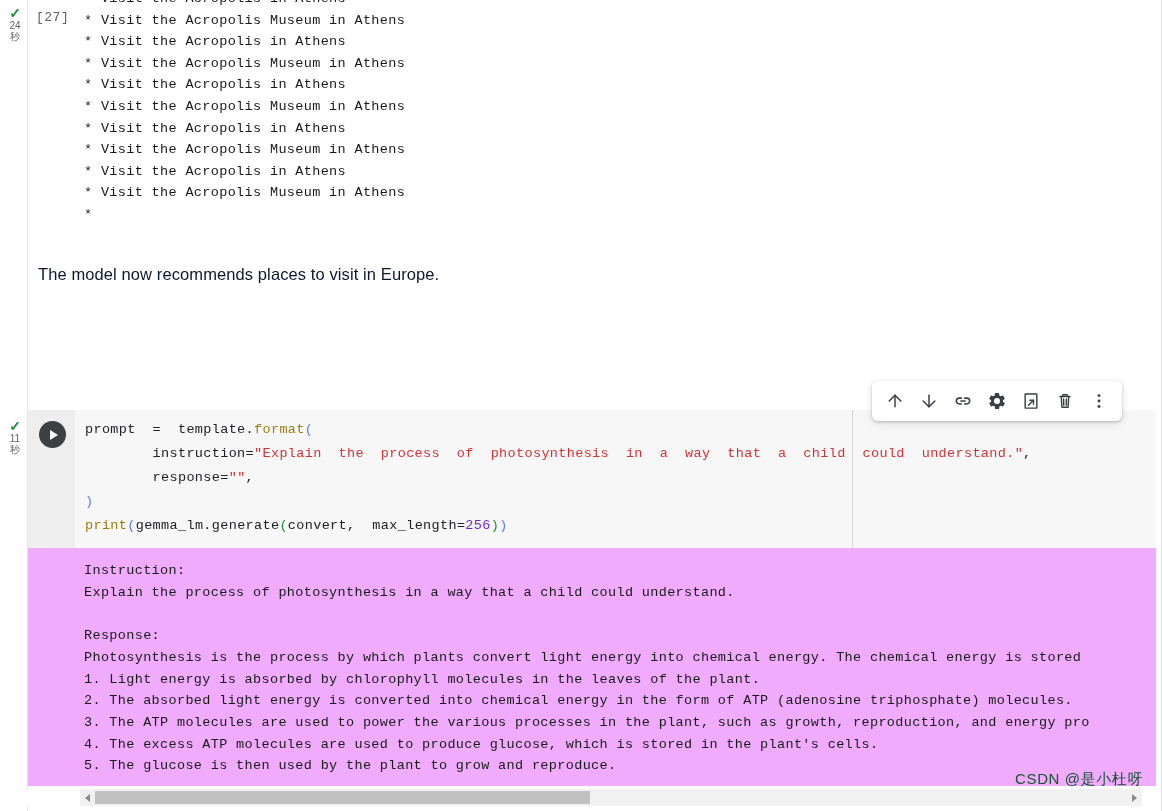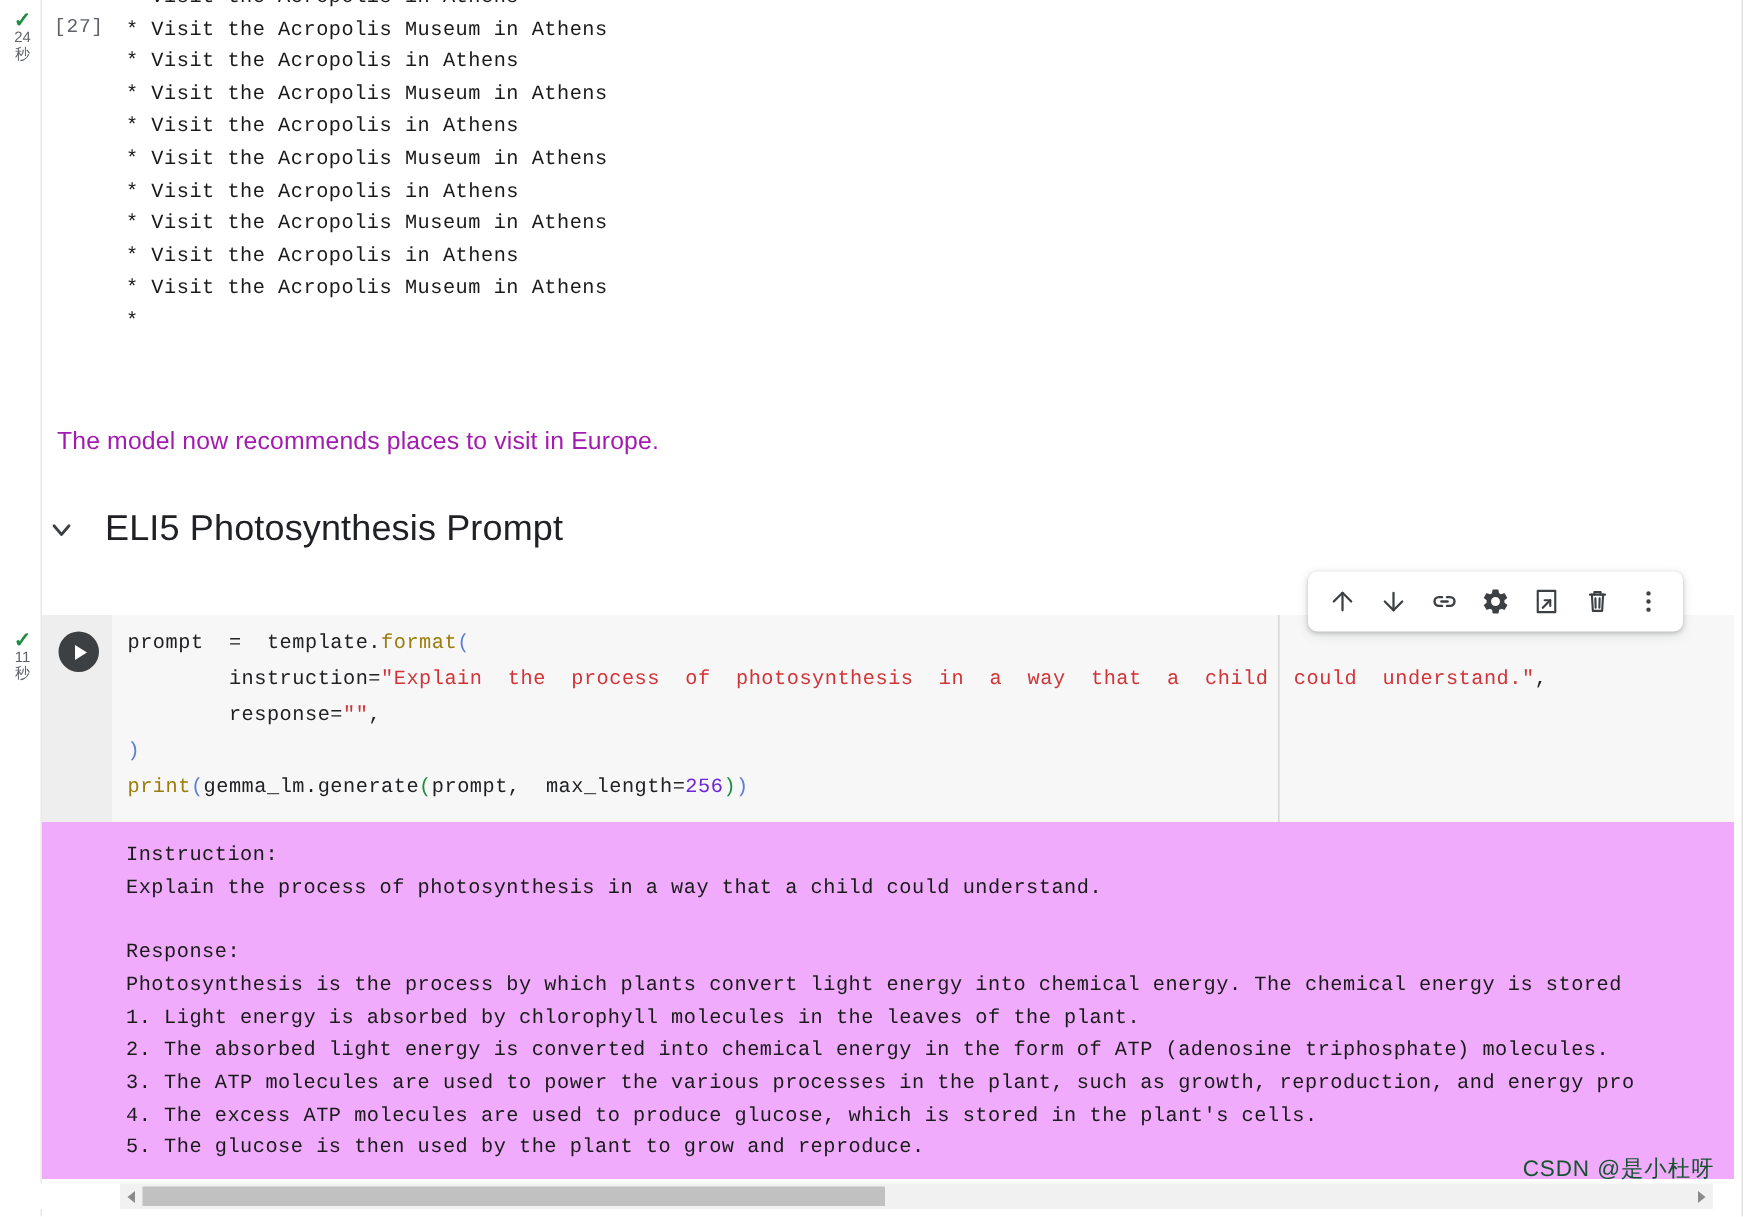--- a/index.html
+++ b/index.html
@@ -81,23 +81,22 @@
     white-space: pre;
     letter-spacing: 0.35px;
   }
 
   
   .md-paragraph {
     position: absolute;
     left: 38px; top: 265px;
     font-family: "Liberation Sans", sans-serif;
     font-size: 16.5px;
-    color: #a21caf;
+    color: #0f172a;
     letter-spacing: 0.1px;
-    margin-top: 20px;
   }
 
   
   .section-head {
     position: absolute;
     left: 28px; top: 332px;
     display: flex;
     align-items: center;
     height: 42px;
   }
@@ -300,47 +299,39 @@
 * Visit the Acropolis Museum in Athens
 * Visit the Acropolis in Athens
 * Visit the Acropolis Museum in Athens
 * Visit the Acropolis in Athens
 * Visit the Acropolis Museum in Athens
 *</div>
   </div>
 
   <div class="md-paragraph">The model now recommends places to visit in Europe.</div>
 
-  <div class="section-head">
-    <div class="section-chevron">
-      <svg width="20" height="20" viewBox="0 0 24 24" fill="none" stroke="currentColor" stroke-width="2.2" stroke-linecap="round" stroke-linejoin="round">
-          <polyline points="6 9 12 16 18 9"></polyline>
-        </svg>
-    </div>
-    <div class="section-title">ELI5 Photosynthesis Prompt</div>
-  </div>
 
   <div class="exec-status" style="top:419px;">
     <span class="exec-check">✓</span>
     <span class="exec-num">11</span>
     <span class="exec-unit">秒</span>
   </div>
 
   <div class="code-cell">
     <div class="code-gutter">
       <div class="run-button">
         <div class="tri"></div>
       </div>
     </div>
     <div class="code-body">
       <div class="code-text"><span>prompt  =  template.</span><span class="tok-func">format</span><span class="tok-paren">(</span>
 <span>        instruction=</span><span class="tok-str">"Explain  the  process  of  photosynthesis  in  a  way  that  a  child  could  understand."</span><span>,</span>
 <span>        response=</span><span class="tok-str">""</span><span>,</span>
 <span class="tok-paren">)</span>
-<span class="tok-func">print</span><span class="tok-paren">(</span><span>gemma_lm.generate</span><span class="tok-paren2">(</span><span>prompt,  max_length=</span><span class="tok-num">256</span><span class="tok-paren2">)</span><span class="tok-paren">)</span></div>
+<span class="tok-func">print</span><span class="tok-paren">(</span><span>gemma_lm.generate</span><span class="tok-paren2">(</span><span>convert,  max_length=</span><span class="tok-num">256</span><span class="tok-paren2">)</span><span class="tok-paren">)</span></div>
       <div class="code-vline"></div>
     </div>
   </div>
 
   <div class="cell-toolbar">
     <div class="tb-btn">
       <span>
         <svg width="20" height="20" viewBox="0 0 24 24" fill="none" stroke="currentColor" stroke-width="1.8" stroke-linecap="round" stroke-linejoin="round">
             <line x1="12" y1="19" x2="12" y2="5"></line>
             <polyline points="5 12 12 5 19 12"></polyline>

